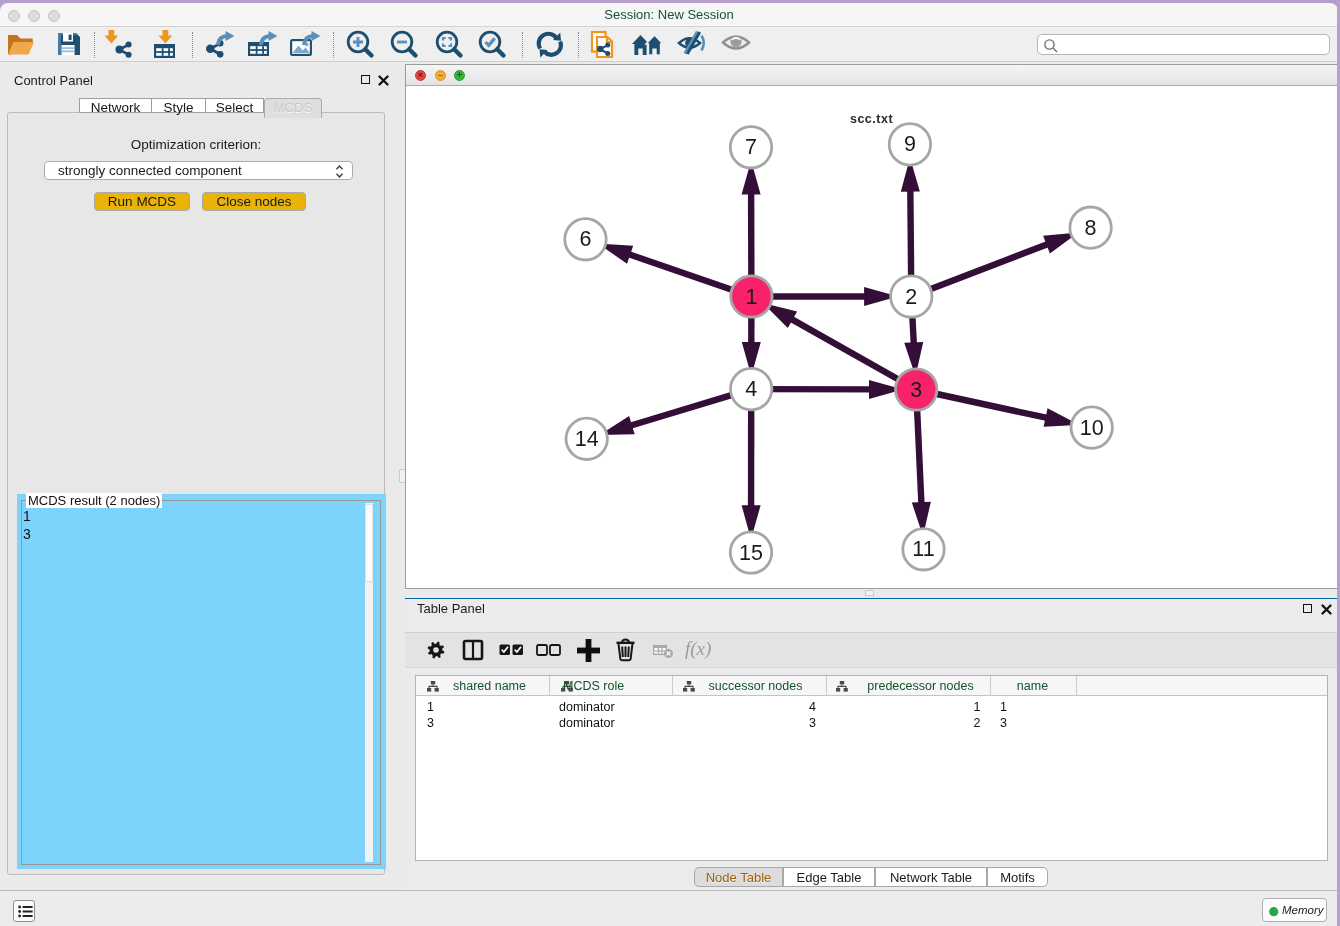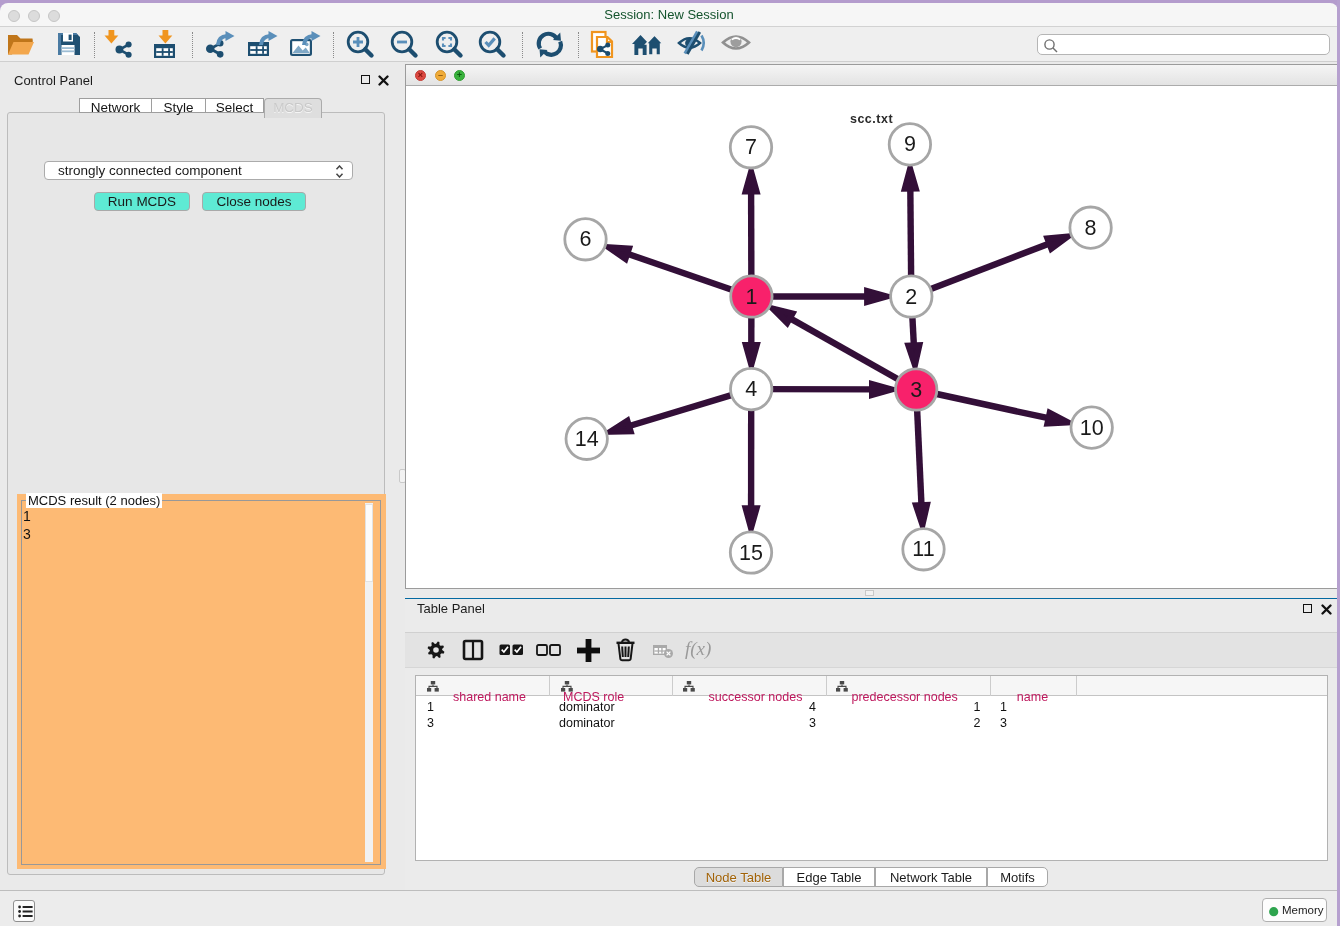--- a/index.html
+++ b/index.html
@@ -16,47 +16,47 @@
 #searchbox { position:absolute; left:1037px; top:7px; width:293px; height:21px; background:#fff; border:1px solid #b5b5b5; border-radius:5px; }
 
 #cpanel { left:0; top:62px; width:392px; height:828px; background:#eaeaea; }
 #cptitle { position:absolute; left:14px; top:11px; font-size:13px; color:#1c1c1c; }
 #cpmax { position:absolute; left:361px; top:13px; width:9px; height:9px; border:1.5px solid #111; }
 .tabw { position:absolute; top:0; height:15px; background:#fff; border:1px solid #9e9e9e; border-right:none; text-align:center; line-height:18px; font-size:13.5px; color:#151515; }
 #tabmcds { position:absolute; top:0; height:20px; background:#dedede; border:1px solid #ababab; border-bottom:none; border-radius:4px 4px 0 0; text-align:center; line-height:18px; color:#c9c9c9; text-shadow:0 1px 0 #f5f5f5; font-size:13.5px; }
 #cpcontent { position:absolute; left:7px; top:50px; width:378px; height:763px; background:#e7e7e7; border:1px solid #bcbcbc; border-radius:3px; }
 #optlabel { position:absolute; left:0; width:392px; top:75px; text-align:center; font-size:13.5px; color:#1a1a1a; }
 #combo { position:absolute; left:44px; top:99px; width:309px; height:19px; background:#fff; border:1px solid #ababab; border-radius:4px; font-size:13.5px; color:#1a1a1a; line-height:17px; padding-left:13px; }
-.btn { position:absolute; top:130px; height:19px; background:#5eead4; border:1px solid #a9a9a9; border-radius:4px; text-align:center; font-size:13.5px; color:#1a1a1a; line-height:17px; }
-#fieldset { position:absolute; left:17px; top:432px; width:369px; height:375px; background:#fdba74; }
+.btn { position:absolute; top:130px; height:19px; background:#eab308; border:1px solid #a9a9a9; border-radius:4px; text-align:center; font-size:13.5px; color:#1a1a1a; line-height:17px; }
+#fieldset { position:absolute; left:17px; top:432px; width:369px; height:375px; background:#7dd3fc; }
 #fsborder { position:absolute; left:4px; top:6px; right:5px; bottom:4px; border:1px solid #989898; }
 #fslegend { position:absolute; left:9px; top:-1px; background:#fff; padding:0 2px; font-size:13px; color:#111; }
 #fs1 { position:absolute; left:6px; top:14px; font-size:14px; color:#111; line-height:17.5px; }
 #fstrack { position:absolute; right:13px; top:9px; width:8px; bottom:7px; background:#f1f1f1; }
 #fsthumb { position:absolute; right:13px; top:10px; width:8px; height:78px; background:#fcfcfc; border:1px solid #e2e2e2; box-sizing:border-box; }
 
 #netwin { left:405px; top:64px; width:933px; height:525px; background:#fff; border:1px solid #9b9b9b; }
 #nettitle { position:absolute; left:0; top:0; width:100%; height:21px; background:linear-gradient(#f5f5f5,#e3e3e3); border-bottom:1px solid #ababab; }
 #netname { position:absolute; left:0; right:0; top:3px; text-align:center; font-size:12.5px; font-weight:bold; color:#2b2b2b; letter-spacing:0.5px;margin-top:44px; }
 .mb { position:absolute; top:5px; width:11px; height:11px; border-radius:50%; }
 .mbg { position:absolute; font-size:9px; font-weight:bold; top:4.2px; width:11px; text-align:center; line-height:12px; }
 
 #tpanel { left:405px; top:598px; width:933px; height:292px; background:#ebebeb; border-top:1px solid #0369a1; }
 #tptitle { position:absolute; left:12px; top:2px; font-size:13px; color:#1c1c1c; }
 #tpmax { position:absolute; left:898px; top:5px; width:9px; height:9px; border:1.5px solid #111; }
 #tptools { position:absolute; left:0px; top:33px; width:933px; height:36px; background:#e3e3e3; border-top:1px solid #d0d0d0; border-bottom:1px solid #d6d6d6; }
 #ttable { position:absolute; left:10px; top:76px; width:913px; height:186px; background:#fff; border:1px solid #b2b2b2; }
 #thead { position:absolute; left:0; top:0; width:911px; height:20px; background:#f6f6f6; border-bottom:1px solid #c4c4c4; }
-.th { position:absolute; top:14px; font-size:12.5px; color:#be185d; }
+.th { position:absolute; top:3px; font-size:12.5px; color:#14532d; }
 .tv { position:absolute; top:0; height:20px; border-left:1px solid #cccccc; }
 .td { position:absolute; font-size:12.5px; color:#111; }
 
 .btab { position:absolute; top:268px; height:20px; background:#fff; border:1px solid #a8a8a8; text-align:center; font-size:13px; color:#1b1b1b; line-height:19px; font-weight:500;}
 
-#statusbar { left:0; top:890px; width:1338px; height:36px; background:#ececec; border-top:1px solid #bdbdbd; }
+#statusbar { left:0; top:890px; width:1338px; height:36px; background:#ececec; border-top:1px solid #bdbdbd;font-style:italic; }
 #listbtn { position:absolute; left:13px; top:9px; width:22px; height:22px; background:#fafafa; border:1px solid #8f8f8f; border-radius:3px; }
 #membtn { position:absolute; left:1262px; top:7px; width:65px; height:24px; background:#fdfdfd; border:1px solid #b0b0b0; border-radius:4px; font-size:11.5px; color:#1b1b1b; }
 </style>
 </head>
 <body>
 <div id="purpletop" class="abs"></div>
 <div id="titlebar" class="abs">
     <div class="tl" style="left:8px"></div>
     <div class="tl" style="left:27.5px"></div>
     <div class="tl" style="left:47.5px"></div>
@@ -238,20 +238,21 @@
     <svg class="abs" style="left:378px;top:13px" width="11" height="11">
       <path d="M1.5 1.5 L9.5 9.5 M9.5 1.5 L1.5 9.5" stroke="#111" stroke-width="2.3" stroke-linecap="round"></path>
     </svg>
     <div id="cpcontent"></div>
     <div class="abs" style="left:0;top:36px;width:392px;height:20px">
       <div class="tabw" style="left:79px;width:72px">Network</div>
       <div class="tabw" style="left:151px;width:54px">Style</div>
       <div class="tabw" style="left:205px;width:59px;border-right:1px solid #9e9e9e">Select</div>
       <div id="tabmcds" style="left:264px;width:58px">MCDS</div>
     </div>
+    <div id="optlabel">Optimization criterion:</div>
     <div id="combo">strongly connected component<svg class="abs" style="right:8px;top:3px" width="9" height="13">
         <path d="M1.5 4.2 L4.5 1 L7.5 4.2 M1.5 8.8 L4.5 12 L7.5 8.8" fill="none" stroke="#444" stroke-width="1.5"></path>
       </svg></div>
     <div class="btn" style="left:94px;width:96px">Run MCDS</div>
     <div class="btn" style="left:202px;width:104px">Close nodes</div>
     <div id="fieldset">
       <div id="fsborder"></div>
       <div id="fslegend">MCDS result (2 nodes)</div>
       <div id="fs1">1<br>3</div>
       <div id="fstrack"></div>
@@ -421,21 +422,21 @@
           <g fill="#4a4a4a">
             <rect x="3.8" y="0" width="4.4" height="3.4"></rect>
             <rect x="0" y="7" width="4.2" height="3.6"></rect>
             <rect x="7.6" y="7" width="4.2" height="3.6"></rect>
           </g>
           <path d="M6 3.4 v2 M2 7 v-1.6 h8 V7" fill="none" stroke="#4a4a4a" stroke-width="1.1"></path>
         </svg>
         <div class="th" style="left:0px;width:133px;text-align:center;padding-left:14px">shared name</div>
         <div class="th" style="left:133px;width:123px;text-align:left;padding-left:14px">MCDS role</div>
         <div class="th" style="left:256px;width:153px;text-align:center;padding-left:14px">successor nodes</div>
-        <div class="th" style="left:409.5px;width:164px;padding-left:26px">predecessor nodes</div>
+        <div class="th" style="left:409.5px;width:164px;text-align:center;padding-left:26px">predecessor nodes</div>
         <div class="th" style="left:573.5px;width:86px;text-align:center">name</div>
       </div>
       <div class="td" style="left:11px;top:24px">1</div>
       <div class="td" style="left:143px;top:24px">dominator</div>
       <div class="td" style="left:256px;top:24px;width:144px;text-align:right">4</div>
       <div class="td" style="left:409.5px;top:24px;width:155px;text-align:right">1</div>
       <div class="td" style="left:584px;top:24px">1</div>
       <div class="td" style="left:11px;top:40px">3</div>
       <div class="td" style="left:143px;top:40px">dominator</div>
       <div class="td" style="left:256px;top:40px;width:144px;text-align:right">3</div>

